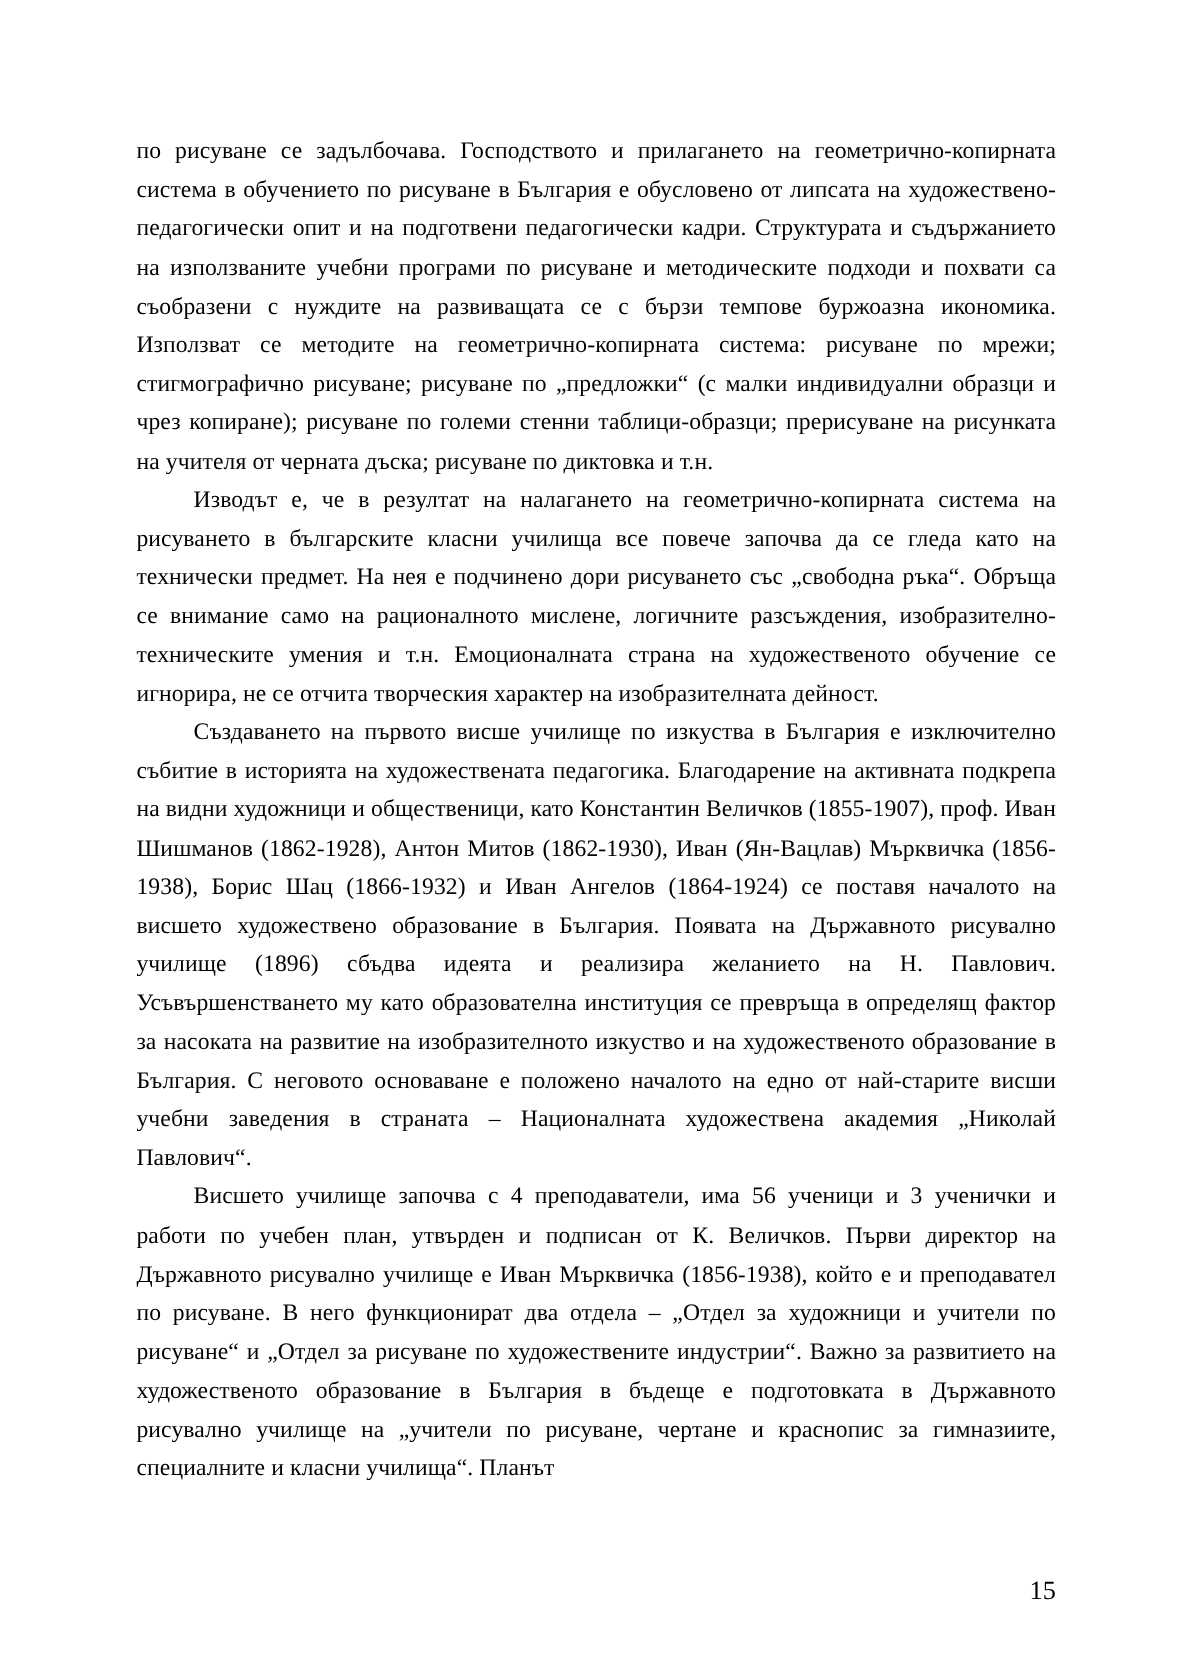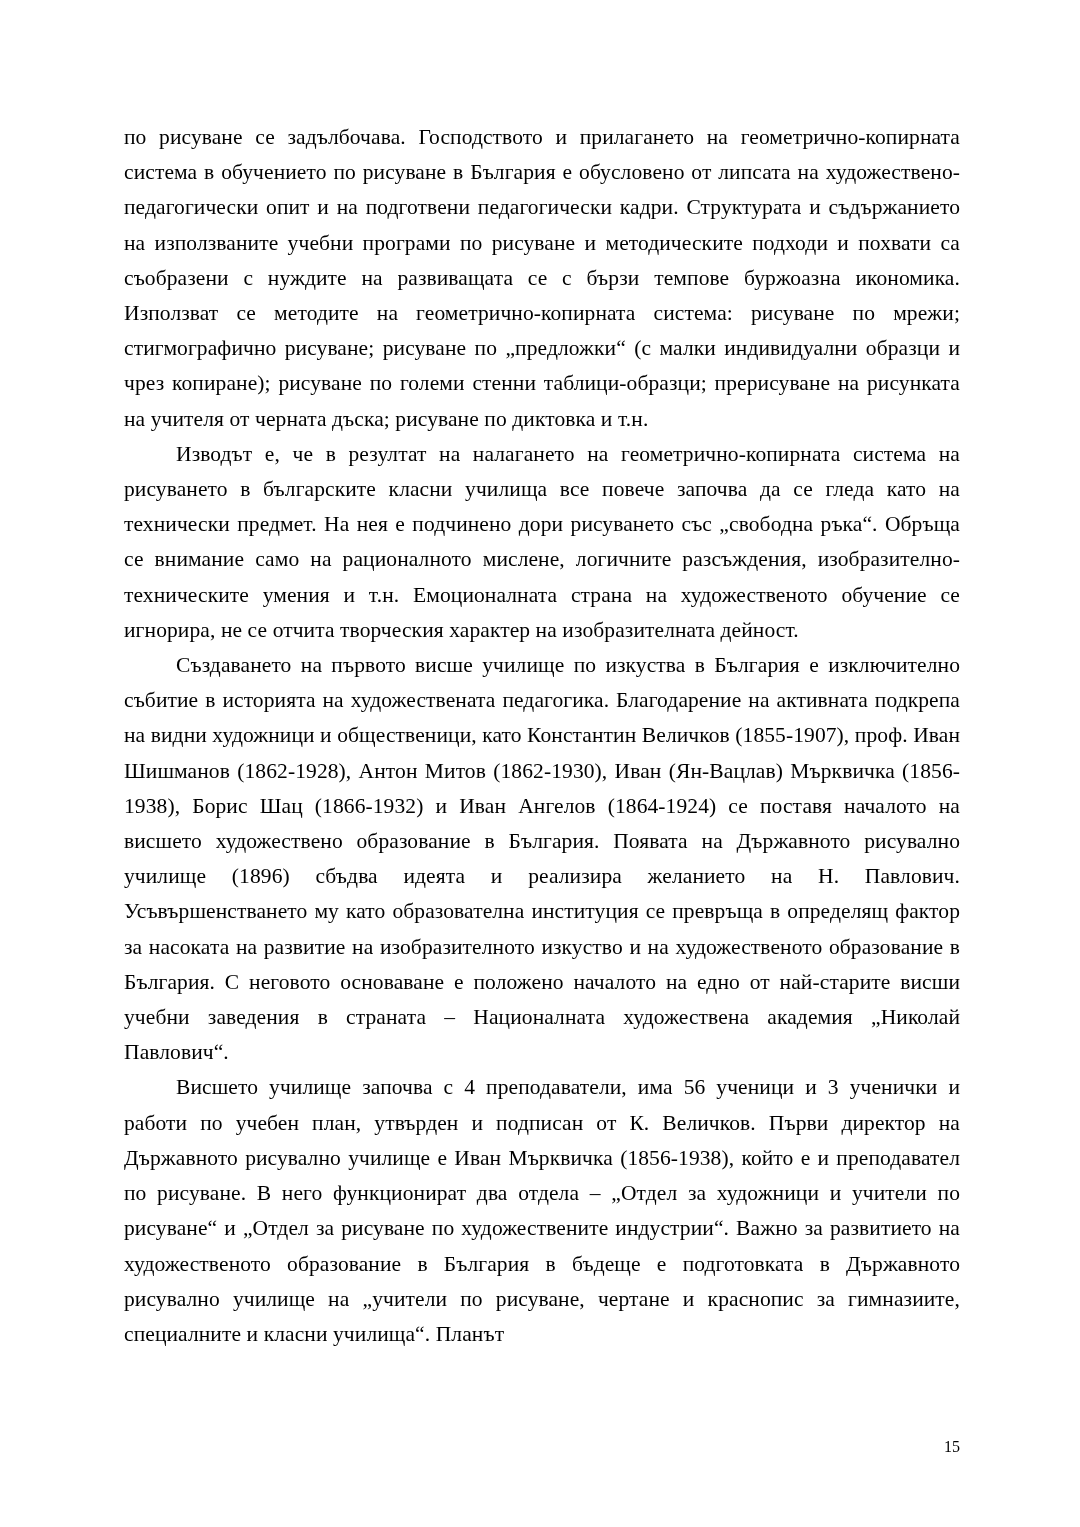--- a/index.html
+++ b/index.html
@@ -47,21 +47,21 @@
     font-weight: normal;
     text-align: left;
   }
   .heading span.u {
     text-decoration: underline;
   }
   .page-number {
     position: absolute;
     right: 120px;
     bottom: 68px;
-    font-size: 16px;
+    font-size: 24px;
     line-height: 24px;
     font-family: "Liberation Serif", "DejaVu Serif", serif;
   }
 </style>
 </head>
 <body>
 
 <div class="page">
   <div class="body-text">
     <p class="para noindent">по рисуване се задълбочава. Господството и прилагането на геометрично-копирната система в обучението по рисуване в България е обусловено от липсата на художествено-педагогически опит и на подготвени педагогически кадри. Структурата и съдържанието на използваните учебни програми по рисуване и методическите подходи и похвати са съобразени с нуждите на развиващата се с бързи темпове буржоазна икономика. Използват се методите на геометрично-копирната система: рисуване по мрежи; стигмографично рисуване; рисуване по „предложки“ (с малки индивидуални образци и чрез копиране); рисуване по големи стенни таблици-образци; прерисуване на рисунката на учителя от черната дъска; рисуване по диктовка и т.н.</p>

